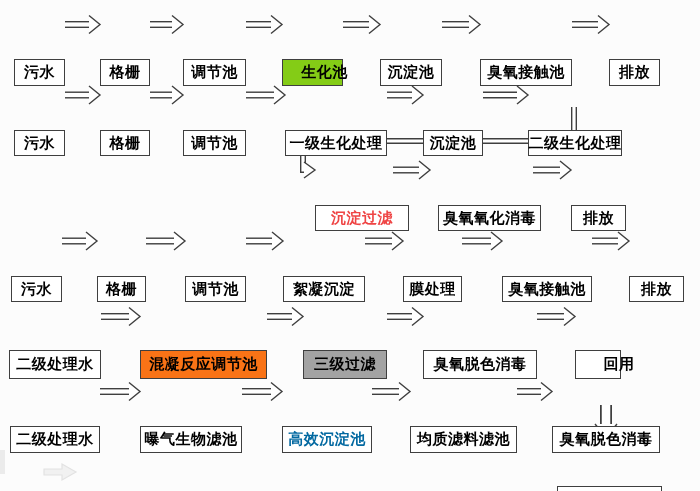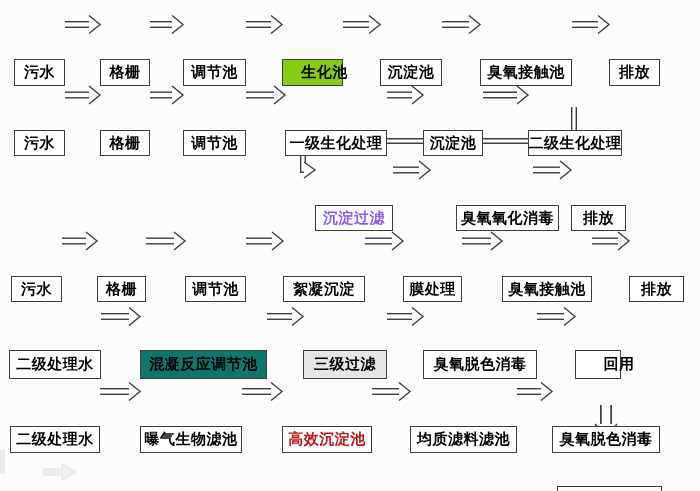--- a/index.html
+++ b/index.html
@@ -208,34 +208,34 @@
     <div class="box" style="left: 282px; top: 11px; width: 61px; height: 27px; background: #84cc16; border-color: rgb(63, 63, 63); color: rgb(0, 0, 0); padding-left: 24px;">生化池</div>
     <div class="box" style="left: 380px; top: 11px; width: 62px; height: 27px; background: rgb(255, 255, 255); border-color: rgb(63, 63, 63); color: rgb(0, 0, 0);">沉淀池</div>
     <div class="box" style="left: 480px; top: 11px; width: 92px; height: 27px; background: rgb(255, 255, 255); border-color: rgb(63, 63, 63); color: rgb(0, 0, 0);">臭氧接触池</div>
     <div class="box" style="left: 609px; top: 11px; width: 51px; height: 27px; background: rgb(255, 255, 255); border-color: rgb(63, 63, 63); color: rgb(0, 0, 0);">排放</div>
     <div class="box" style="left: 14px; top: 82px; width: 51px; height: 26px; background: rgb(255, 255, 255); border-color: rgb(63, 63, 63); color: rgb(0, 0, 0);">污水</div>
     <div class="box" style="left: 100px; top: 82px; width: 50px; height: 26px; background: rgb(255, 255, 255); border-color: rgb(63, 63, 63); color: rgb(0, 0, 0);">格栅</div>
     <div class="box" style="left: 183px; top: 82px; width: 63px; height: 26px; background: rgb(255, 255, 255); border-color: rgb(63, 63, 63); color: rgb(0, 0, 0);">调节池</div>
     <div class="box" style="left: 285px; top: 82px; width: 102px; height: 26px; background: rgb(255, 255, 255); border-color: rgb(63, 63, 63); color: rgb(0, 0, 0);">一级生化处理</div>
     <div class="box" style="left: 423px; top: 82px; width: 60px; height: 26px; background: rgb(255, 255, 255); border-color: rgb(63, 63, 63); color: rgb(0, 0, 0);">沉淀池</div>
     <div class="box" style="left: 528px; top: 82px; width: 94px; height: 26px; background: rgb(255, 255, 255); border-color: rgb(63, 63, 63); color: rgb(0, 0, 0);">二级生化处理</div>
-    <div class="box" style="left: 315px; top: 157px; width: 78px; height: 26px; background: rgb(255, 255, 255); border-color: rgb(63, 63, 63); color: #8b5cf6;">沉淀过滤</div>
-    <div class="box" style="left: 456px; top: 157px; width: 103px; height: 26px; background: rgb(255, 255, 255); border-color: rgb(63, 63, 63); color: rgb(0, 0, 0);">臭氧氧化消毒</div>
+    <div class="box" style="left: 315px; top: 157px; width: 94px; height: 26px; background: rgb(255, 255, 255); border-color: rgb(63, 63, 63); color: #ef4444;">沉淀过滤</div>
+    <div class="box" style="left: 438px; top: 157px; width: 103px; height: 26px; background: rgb(255, 255, 255); border-color: rgb(63, 63, 63); color: rgb(0, 0, 0);">臭氧氧化消毒</div>
     <div class="box" style="left: 571px; top: 157px; width: 55px; height: 26px; background: rgb(255, 255, 255); border-color: rgb(63, 63, 63); color: rgb(0, 0, 0);">排放</div>
     <div class="box" style="left: 11px; top: 228px; width: 51px; height: 26px; background: rgb(255, 255, 255); border-color: rgb(63, 63, 63); color: rgb(0, 0, 0);">污水</div>
     <div class="box" style="left: 97px; top: 228px; width: 49px; height: 26px; background: rgb(255, 255, 255); border-color: rgb(63, 63, 63); color: rgb(0, 0, 0);">格栅</div>
     <div class="box" style="left: 185px; top: 228px; width: 61px; height: 26px; background: rgb(255, 255, 255); border-color: rgb(63, 63, 63); color: rgb(0, 0, 0);">调节池</div>
     <div class="box" style="left: 283px; top: 228px; width: 82px; height: 26px; background: rgb(255, 255, 255); border-color: rgb(63, 63, 63); color: rgb(0, 0, 0);">絮凝沉淀</div>
     <div class="box" style="left: 403px; top: 228px; width: 59px; height: 26px; background: rgb(255, 255, 255); border-color: rgb(63, 63, 63); color: rgb(0, 0, 0);">膜处理</div>
     <div class="box" style="left: 502px; top: 228px; width: 90px; height: 26px; background: rgb(255, 255, 255); border-color: rgb(63, 63, 63); color: rgb(0, 0, 0);">臭氧接触池</div>
     <div class="box" style="left: 629px; top: 228px; width: 55px; height: 26px; background: rgb(255, 255, 255); border-color: rgb(63, 63, 63); color: rgb(0, 0, 0);">排放</div>
     <div class="box" style="left: 9px; top: 302px; width: 92px; height: 29px; background: rgb(255, 255, 255); border-color: rgb(63, 63, 63); color: rgb(0, 0, 0);">二级处理水</div>
-    <div class="box" style="left: 140px; top: 302px; width: 127px; height: 29px; background: #0f766e; border-color: rgb(63, 63, 63); color: rgb(0, 0, 0);">混凝反应调节池</div>
-    <div class="box" style="left: 303px; top: 302px; width: 84px; height: 29px; background: #e5e5e5; border-color: rgb(63, 63, 63); color: rgb(0, 0, 0);">三级过滤</div>
+    <div class="box" style="left: 140px; top: 302px; width: 127px; height: 29px; background: #f97316; border-color: rgb(63, 63, 63); color: rgb(0, 0, 0);">混凝反应调节池</div>
+    <div class="box" style="left: 303px; top: 302px; width: 84px; height: 29px; background: #a3a3a3; border-color: rgb(63, 63, 63); color: rgb(0, 0, 0);">三级过滤</div>
     <div class="box" style="left: 423px; top: 302px; width: 114px; height: 29px; background: rgb(255, 255, 255); border-color: rgb(63, 63, 63); color: rgb(0, 0, 0);">臭氧脱色消毒</div>
     <div class="box" style="left: 575px; top: 302px; width: 46px; height: 29px; background: rgb(255, 255, 255); border-color: rgb(63, 63, 63); color: rgb(0, 0, 0); padding-left: 42px;">回用</div>
     <div class="box" style="left: 10px; top: 378px; width: 90px; height: 27px; background: rgb(255, 255, 255); border-color: rgb(63, 63, 63); color: rgb(0, 0, 0);">二级处理水</div>
     <div class="box" style="left: 140px; top: 378px; width: 102px; height: 27px; background: rgb(255, 255, 255); border-color: rgb(63, 63, 63); color: rgb(0, 0, 0);">曝气生物滤池</div>
-    <div class="box" style="left: 282px; top: 378px; width: 90px; height: 27px; background: rgb(255, 255, 255); border-color: rgb(63, 63, 63); color: #b91c1c;">高效沉淀池</div>
+    <div class="box" style="left: 282px; top: 378px; width: 90px; height: 27px; background: rgb(255, 255, 255); border-color: rgb(63, 63, 63); color: #0369a1;">高效沉淀池</div>
     <div class="box" style="left: 410px; top: 378px; width: 107px; height: 27px; background: rgb(255, 255, 255); border-color: rgb(63, 63, 63); color: rgb(0, 0, 0);">均质滤料滤池</div>
     <div class="box" style="left: 552px; top: 378px; width: 108px; height: 27px; background: rgb(255, 255, 255); border-color: rgb(63, 63, 63); color: rgb(0, 0, 0);">臭氧脱色消毒</div>
     <div class="box" style="left: 557px; top: 438px; width: 105px; height: 29px; background: rgb(255, 255, 255); border-color: rgb(63, 63, 63); color: rgb(0, 0, 0);">排放或回用</div>
   </div>
 
 </body></html>

